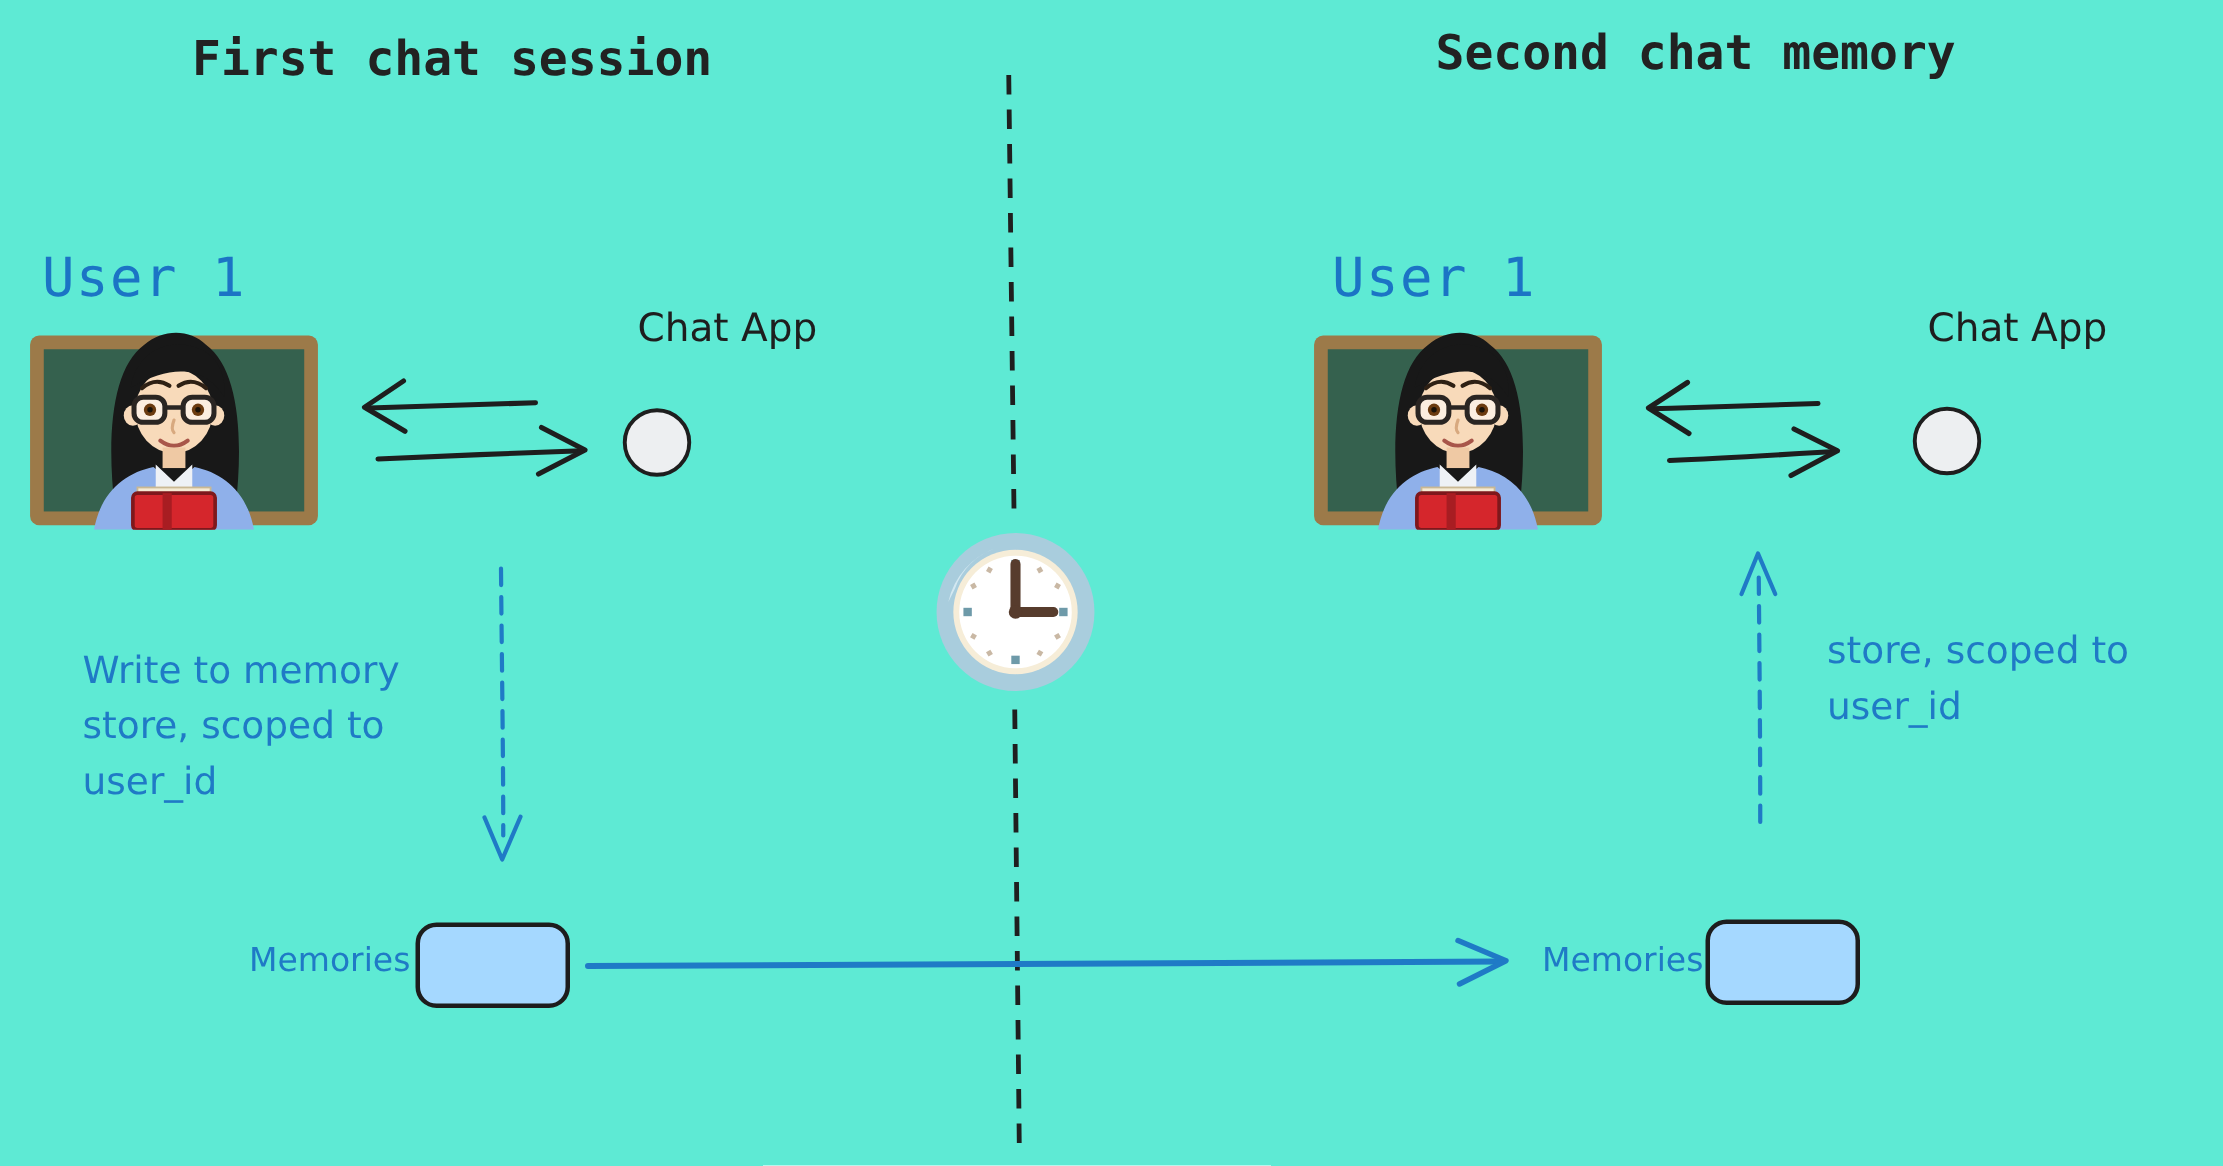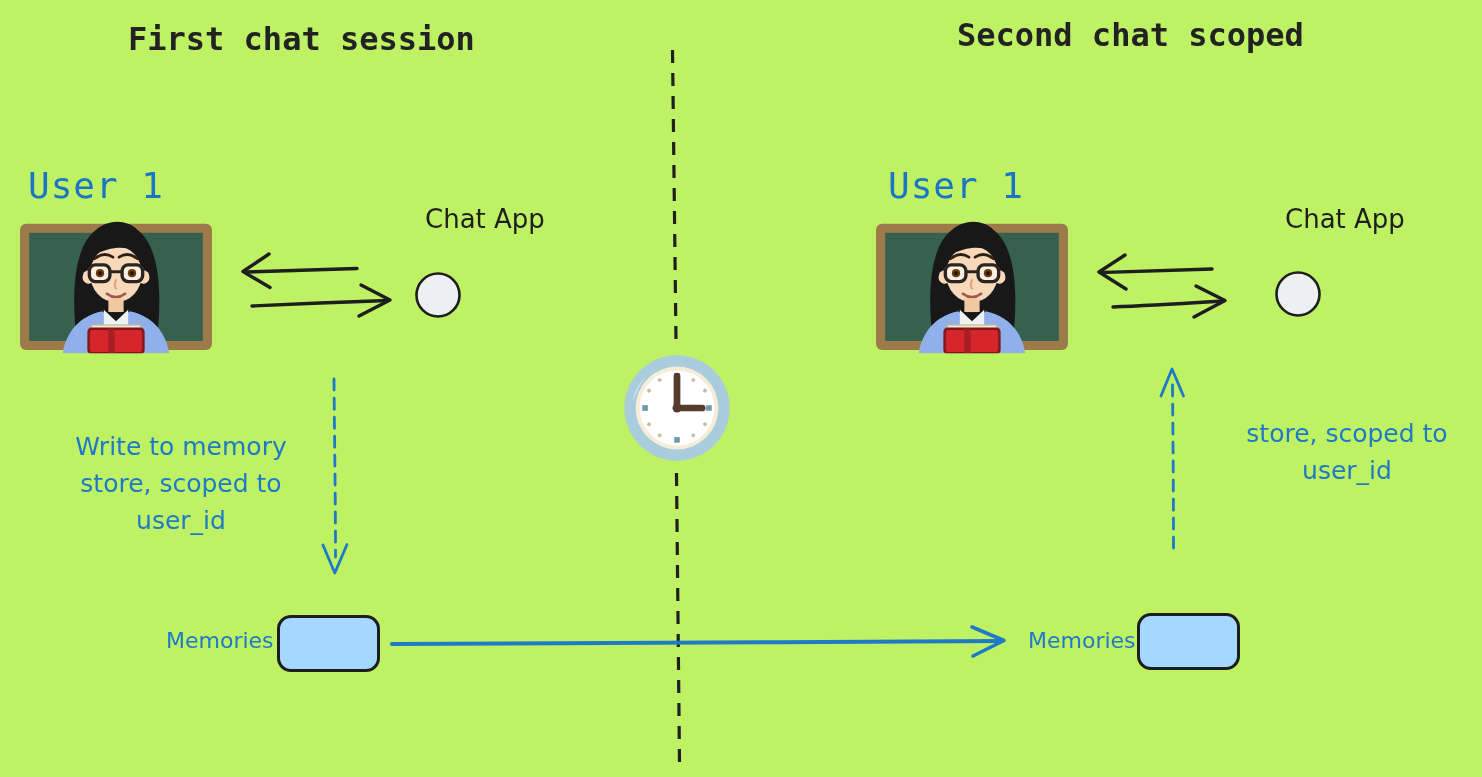--- a/index.html
+++ b/index.html
@@ -1,32 +1,32 @@
 <!DOCTYPE html>
 <html><head>
 <meta charset="utf-8">
 <style>
   html,body { margin:0; padding:0; background:#ffffff; }
   .canvas {
-    position:relative; width:1482px; height:777px; background:#bef264;
+    position:relative; width:1482px; height:777px; background:#5eead4;
     overflow:hidden; font-family:"DejaVu Sans", sans-serif;
   }
   .abs { position:absolute; }
   .title {
     font-family:"DejaVu Sans Mono","Liberation Mono",monospace;
     font-weight:bold; font-size:32px; color:#222222; white-space:nowrap;
   }
   .user-label {
     font-family:"DejaVu Sans Mono","Liberation Mono",monospace;
     font-weight:normal; font-size:36px; letter-spacing:1px; color:#1b74c5; white-space:nowrap;margin-top:15px;
   }
   .hand { color:#1e1e1e; white-space:nowrap;margin-left:44px; }
   .app-label { font-size:26px; }
   .note {
-    font-size:25px; color:#1f7ac6; text-align:center; line-height:37px; white-space:nowrap;
+    font-size:25px; color:#1f7ac6; text-align:left; line-height:37px; white-space:nowrap;
   }
   .memories-label { font-size:22px; color:#1f7ac6; }
   .membox {
     box-sizing:border-box; background:#a5d8ff;
     border:3.5px solid #1d1d1d; border-radius:14px;
   }
   svg { display:block; }
 </style>
 </head>
 <body>
@@ -119,21 +119,21 @@
       <path d="M1161,396 L1172,369 L1183.5,396" stroke-width="2.8"></path>
     </g>
 
     <g stroke="#1f7ac6" fill="none" stroke-linecap="round" stroke-linejoin="round">
       <path d="M392,644 C560,643.5 800,642 1001,641" stroke-width="4"></path>
       <path d="M972,627 L1004,640.5 L973,656" stroke-width="3.6"></path>
     </g>
   </svg>
 
   <div class="abs title" style="left:128px; top:20px">First chat session</div>
-  <div class="abs title" style="left:957px; top:16px">Second chat scoped</div>
+  <div class="abs title" style="left:957px; top:16px">Second chat memory</div>
 
   <div class="abs user-label" style="left:28px; top:150px">User 1</div>
   <svg class="abs" style="left:17px; top:196px" width="198" height="162" viewBox="0 0 130 100">
       <use href="#teacher"></use>
     </svg>
   <div class="abs hand app-label" style="left:381px; top:204px">Chat App</div>
   <div class="abs note" style="left:55px; top:428px; width:252px">
     <div>Write to memory</div>
     <div>store, scoped to</div>
     <div>user_id</div>

